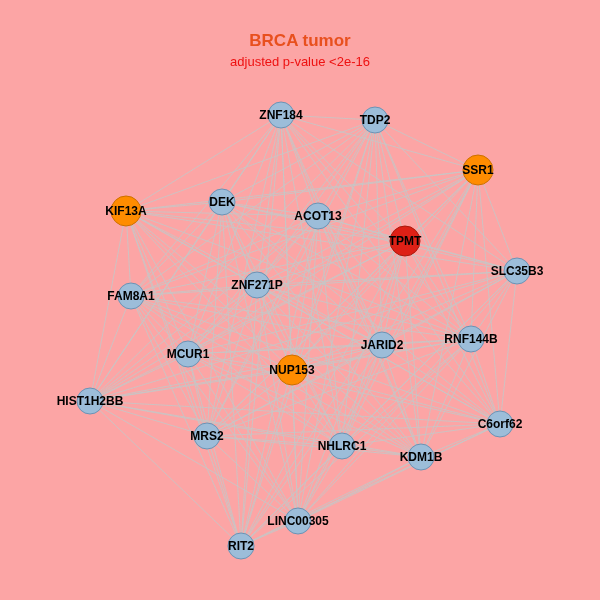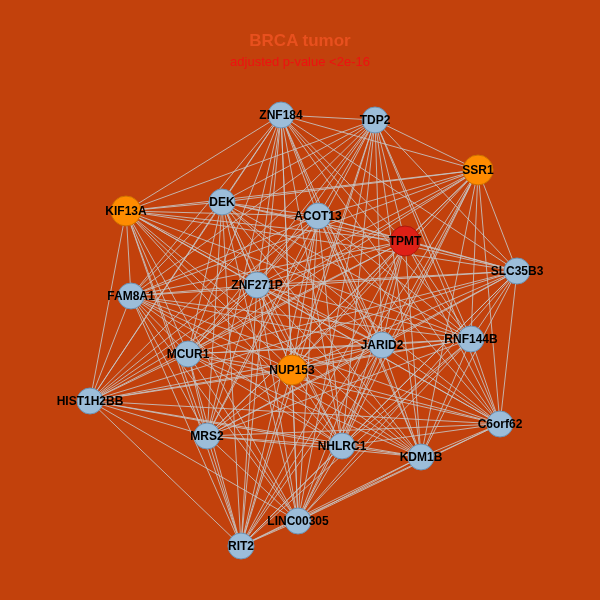--- a/index.html
+++ b/index.html
@@ -8,21 +8,21 @@
     background: #ffffff;
     width: 600px;
     height: 600px;
     overflow: hidden;
     font-family: "Liberation Sans", sans-serif;
   }
   .canvas {
     position: relative;
     width: 600px;
     height: 600px;
-    background: #c2410c;
+    background: #fca5a5;
   }
   svg { display: block; }
   .chart-title {
     font-family: "Liberation Sans", sans-serif;
     font-size: 17px;
     font-weight: bold;
     text-anchor: middle;
   }
   .chart-subtitle {
     font-family: "Liberation Sans", sans-serif;

